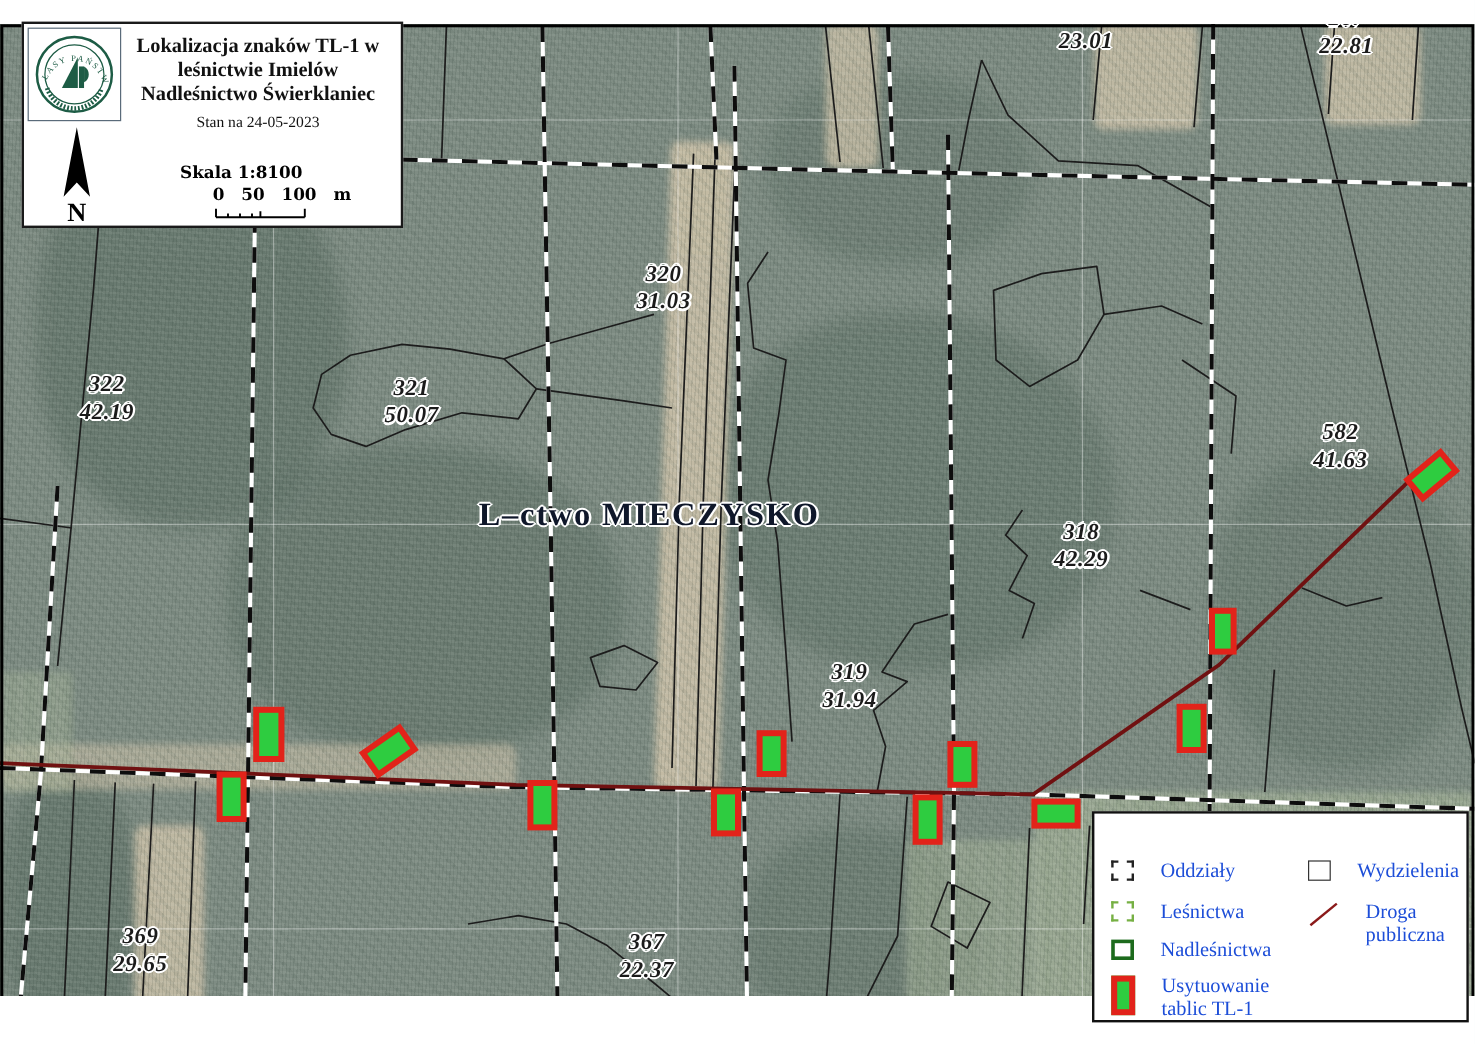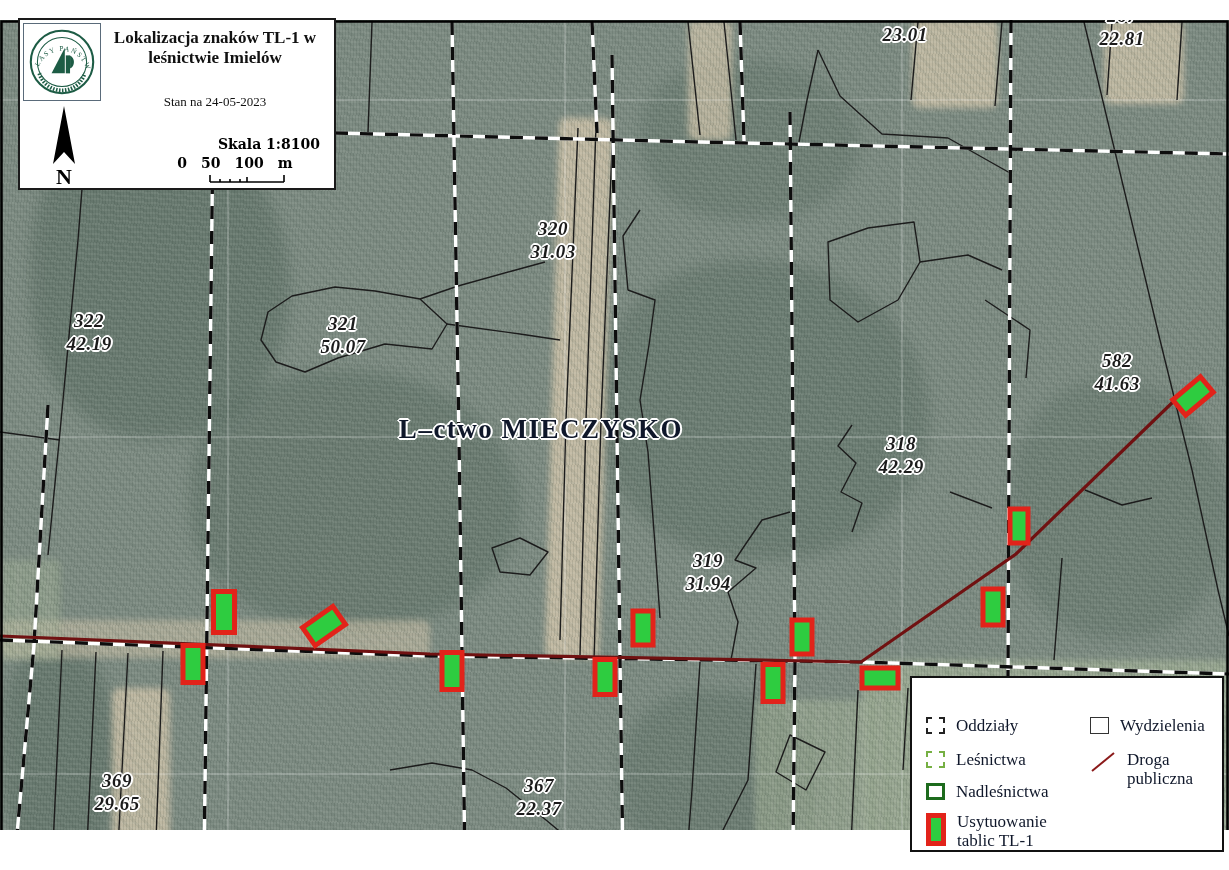--- a/index.html
+++ b/index.html
@@ -34,31 +34,31 @@
   
   .titlebox{position:absolute;left:18px;top:18px;width:318px;height:172px;background:#fff;
       border:2px solid #1a1a1a;z-index:10;box-sizing:border-box;}
   .logo-box{position:absolute;left:3px;top:3px;width:76px;height:76px;border:1px solid #5a6b7a;
       display:flex;align-items:center;justify-content:center;background:#fff;}
   .title-lines{position:absolute;left:78px;top:8px;width:234px;text-align:center;
       font:bold 17px/20px "Liberation Serif",serif;color:#111;}
   .status-date{position:absolute;left:78px;top:74px;width:234px;text-align:center;
       font:13px "Liberation Serif",serif;color:#111;}
   .north{position:absolute;left:24px;top:84px;width:40px;height:84px;}
-  .scale-wrap{position:absolute;left:130px;top:116px;width:170px;text-align:right;}
+  .scale-wrap{position:absolute;left:130px;top:116px;width:170px;text-align:left;}
   .scale-label{font:bold 14px "DejaVu Serif",serif;color:#000;}
   .scale-ticks{display:flex;justify-content:center;gap:14px;margin-top:3px;
       font:bold 14px "DejaVu Serif",serif;color:#000;}
   
   .legend{position:absolute;left:910px;top:676px;width:314px;height:176px;background:#fff;
       border:2px solid #111;z-index:10;box-sizing:border-box;}
   .legend-title{position:absolute;left:0;top:8px;width:100%;text-align:center;
       font:16px "Liberation Serif",serif;color:#111;}
-  .lg-item{position:absolute;display:flex;gap:11px;align-items:flex-start;
-      font:17px/19px "Liberation Serif",serif;color:#0f172a;}
+  .lg-item{position:absolute;display:flex;gap:22px;align-items:flex-start;
+      font:17px/19px "Liberation Serif",serif;color:#1d4ed8;}
   .sym{flex:0 0 auto;box-sizing:border-box;margin-top:1px;}
   .sym-oddzialy{width:19px;height:17px;border:2.5px dashed #222;}
   .sym-wydzielenia{width:19px;height:17px;border:1.5px solid #333;}
   .sym-lesnictwa{width:19px;height:17px;border:2.5px dashed #76b043;}
   .sym-nadlesnictwa{width:19px;height:17px;border:3px solid #1d6b1d;}
   .sym-tl1{width:20px;height:33px;background:#2ecc40;border:5px solid #e2231a;}
   #lg0{left:14px;top:38px}
   #lg1{left:14px;top:72px}
   #lg2{left:14px;top:104px}
   #lg3{left:14px;top:134px}
@@ -249,20 +249,21 @@
         <g fill="#1d5c45">
           <path d="M26,49 L40,22 L40,49 Z"></path>
           <rect x="41" y="30" width="4.5" height="19"></rect>
           <path d="M45.5,30 a 8,8 0 0 1 0,14 Z"></path>
         </g>
       </svg>
     </div>
     <div class="title-lines">
       <div>Lokalizacja znaków TL-1 w</div>
       <div>leśnictwie Imielów</div>
+      <div>Nadleśnictwo Świerklaniec</div>
     </div>
     <div class="status-date">Stan na 24-05-2023</div>
     <div class="north">
       <svg width="40" height="84" viewBox="0 0 40 84">
         <polygon points="20,2 31,60 20,48 9,60" fill="#000"></polygon>
         <text x="20" y="80" text-anchor="middle" font-family="Liberation Serif, serif" font-size="22" font-weight="bold" fill="#000">N</text>
       </svg>
     </div>
     <div class="scale-wrap">
       <div class="scale-label">Skala 1:8100</div>

